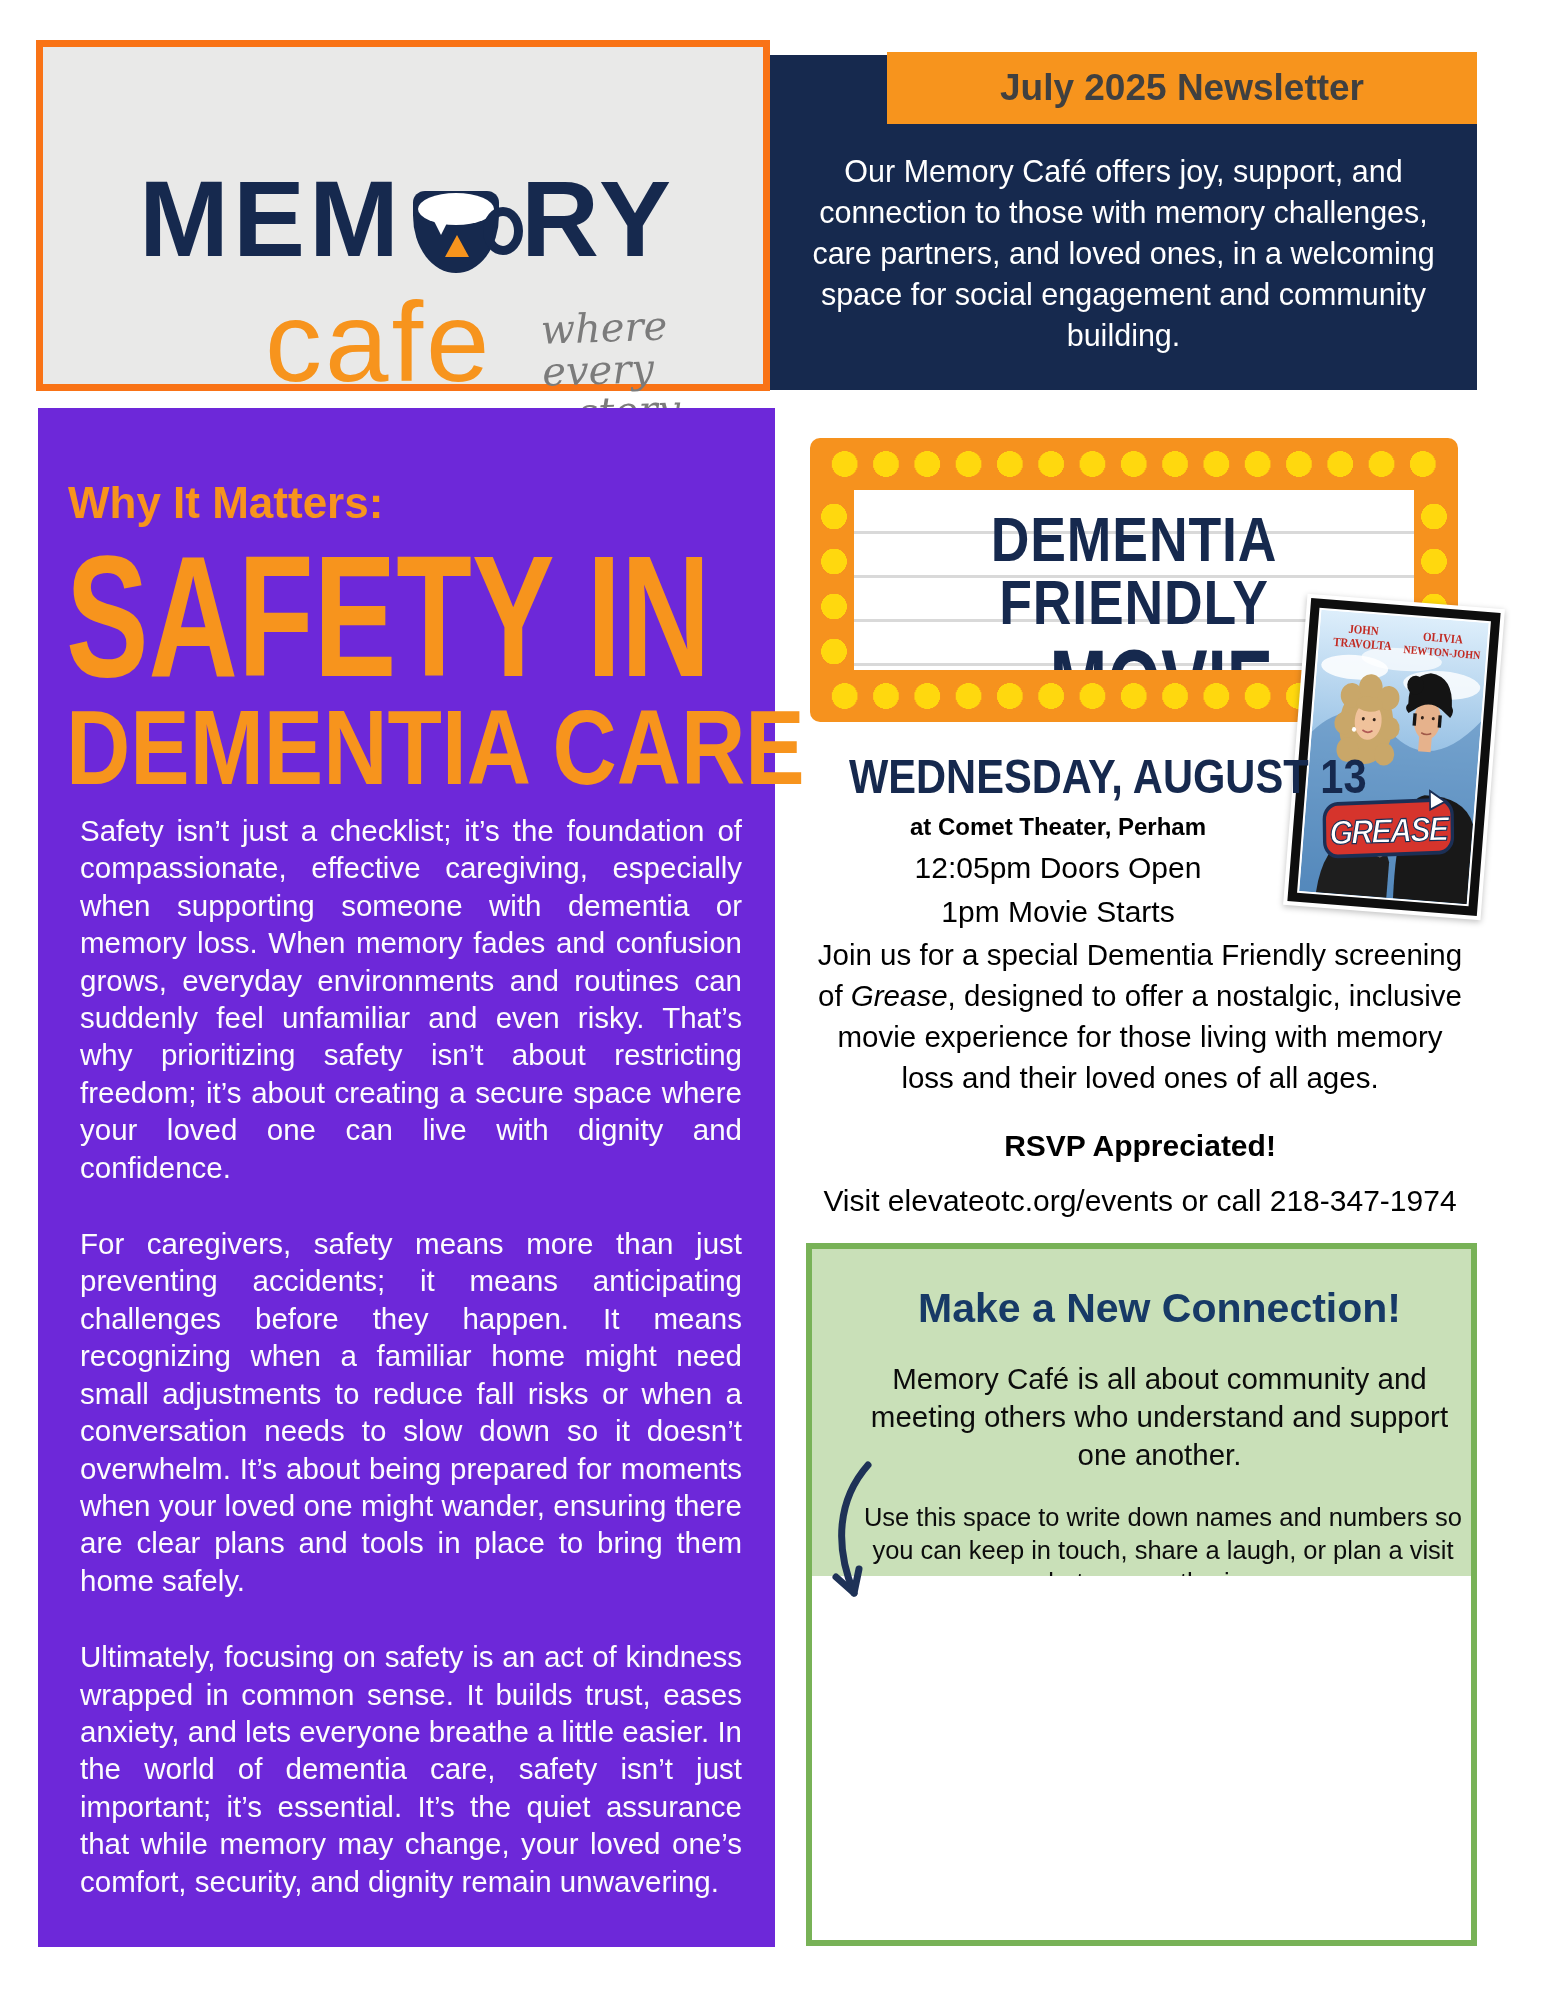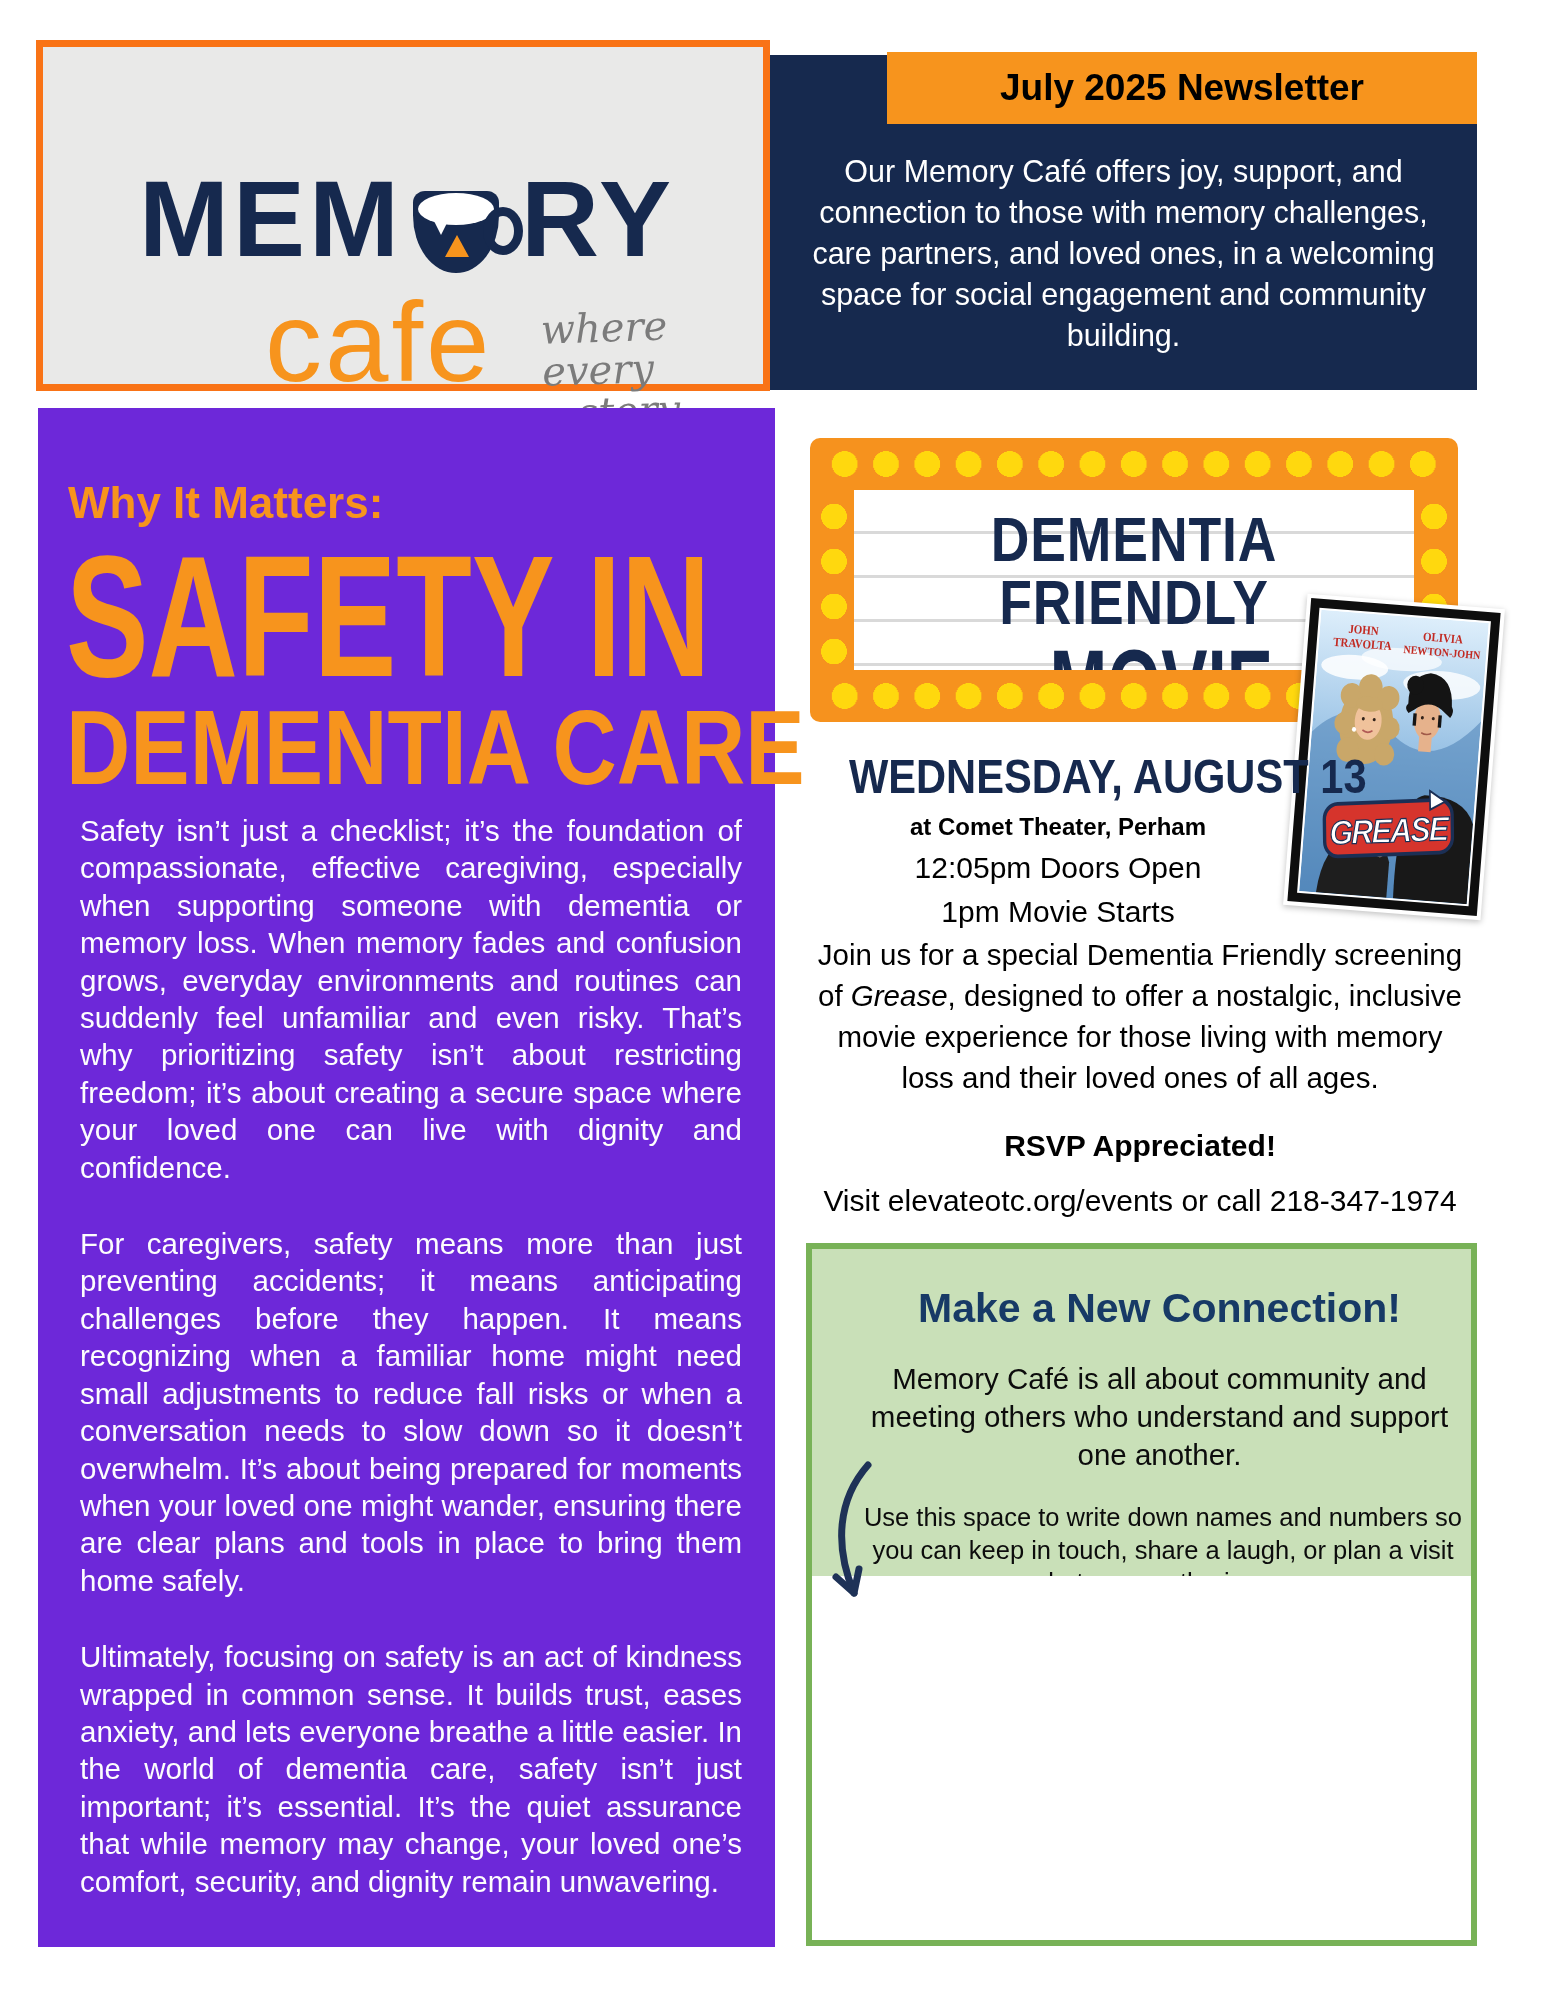--- a/index.html
+++ b/index.html
@@ -23,21 +23,21 @@
               border:9px solid #16294E;border-radius:50%;}
   .brand-sub{position:absolute;left:222px;top:238px;color:#F7941D;
              font-size:114px;font-weight:400;letter-spacing:3px;line-height:1;}
   .tagline{position:absolute;left:500px;top:258px;color:#7b7b7b;
            font-family:"DejaVu Serif",serif;font-style:italic;font-size:40px;line-height:1.05;
            transform:rotate(-2deg);}
   .tagline .t2{display:block;margin-left:34px;}
 
   .banner{position:absolute;left:770px;top:55px;width:707px;height:335px;background:#16294E;}
   .badge{position:absolute;top:-3px;right:0;width:590px;height:72px;background:#F7941D;
-         color:#000000;font-size:37px;font-weight:700;text-align:center;line-height:72px;}
+         color:#404040;font-size:37px;font-weight:700;text-align:center;line-height:72px;}
   .banner-copy{position:absolute;left:38px;right:38px;top:96px;color:#fff;
                font-size:30.5px;line-height:41px;text-align:center;}
 
   
   .article{position:absolute;left:38px;top:408px;width:737px;height:1539px;background:#6d28d9;}
   .kicker{position:absolute;left:30px;top:70px;color:#F7941D;font-size:44px;font-weight:700;}
   .title1{position:absolute;left:28px;top:122px;color:#F7941D;font-size:172px;font-weight:700;
           line-height:1;white-space:nowrap;transform:scaleX(0.72);transform-origin:left top;}
   .title2{position:absolute;left:28px;top:286px;color:#F7941D;font-size:106px;font-weight:700;
           line-height:1;white-space:nowrap;transform:scaleX(0.84);transform-origin:left top;}

